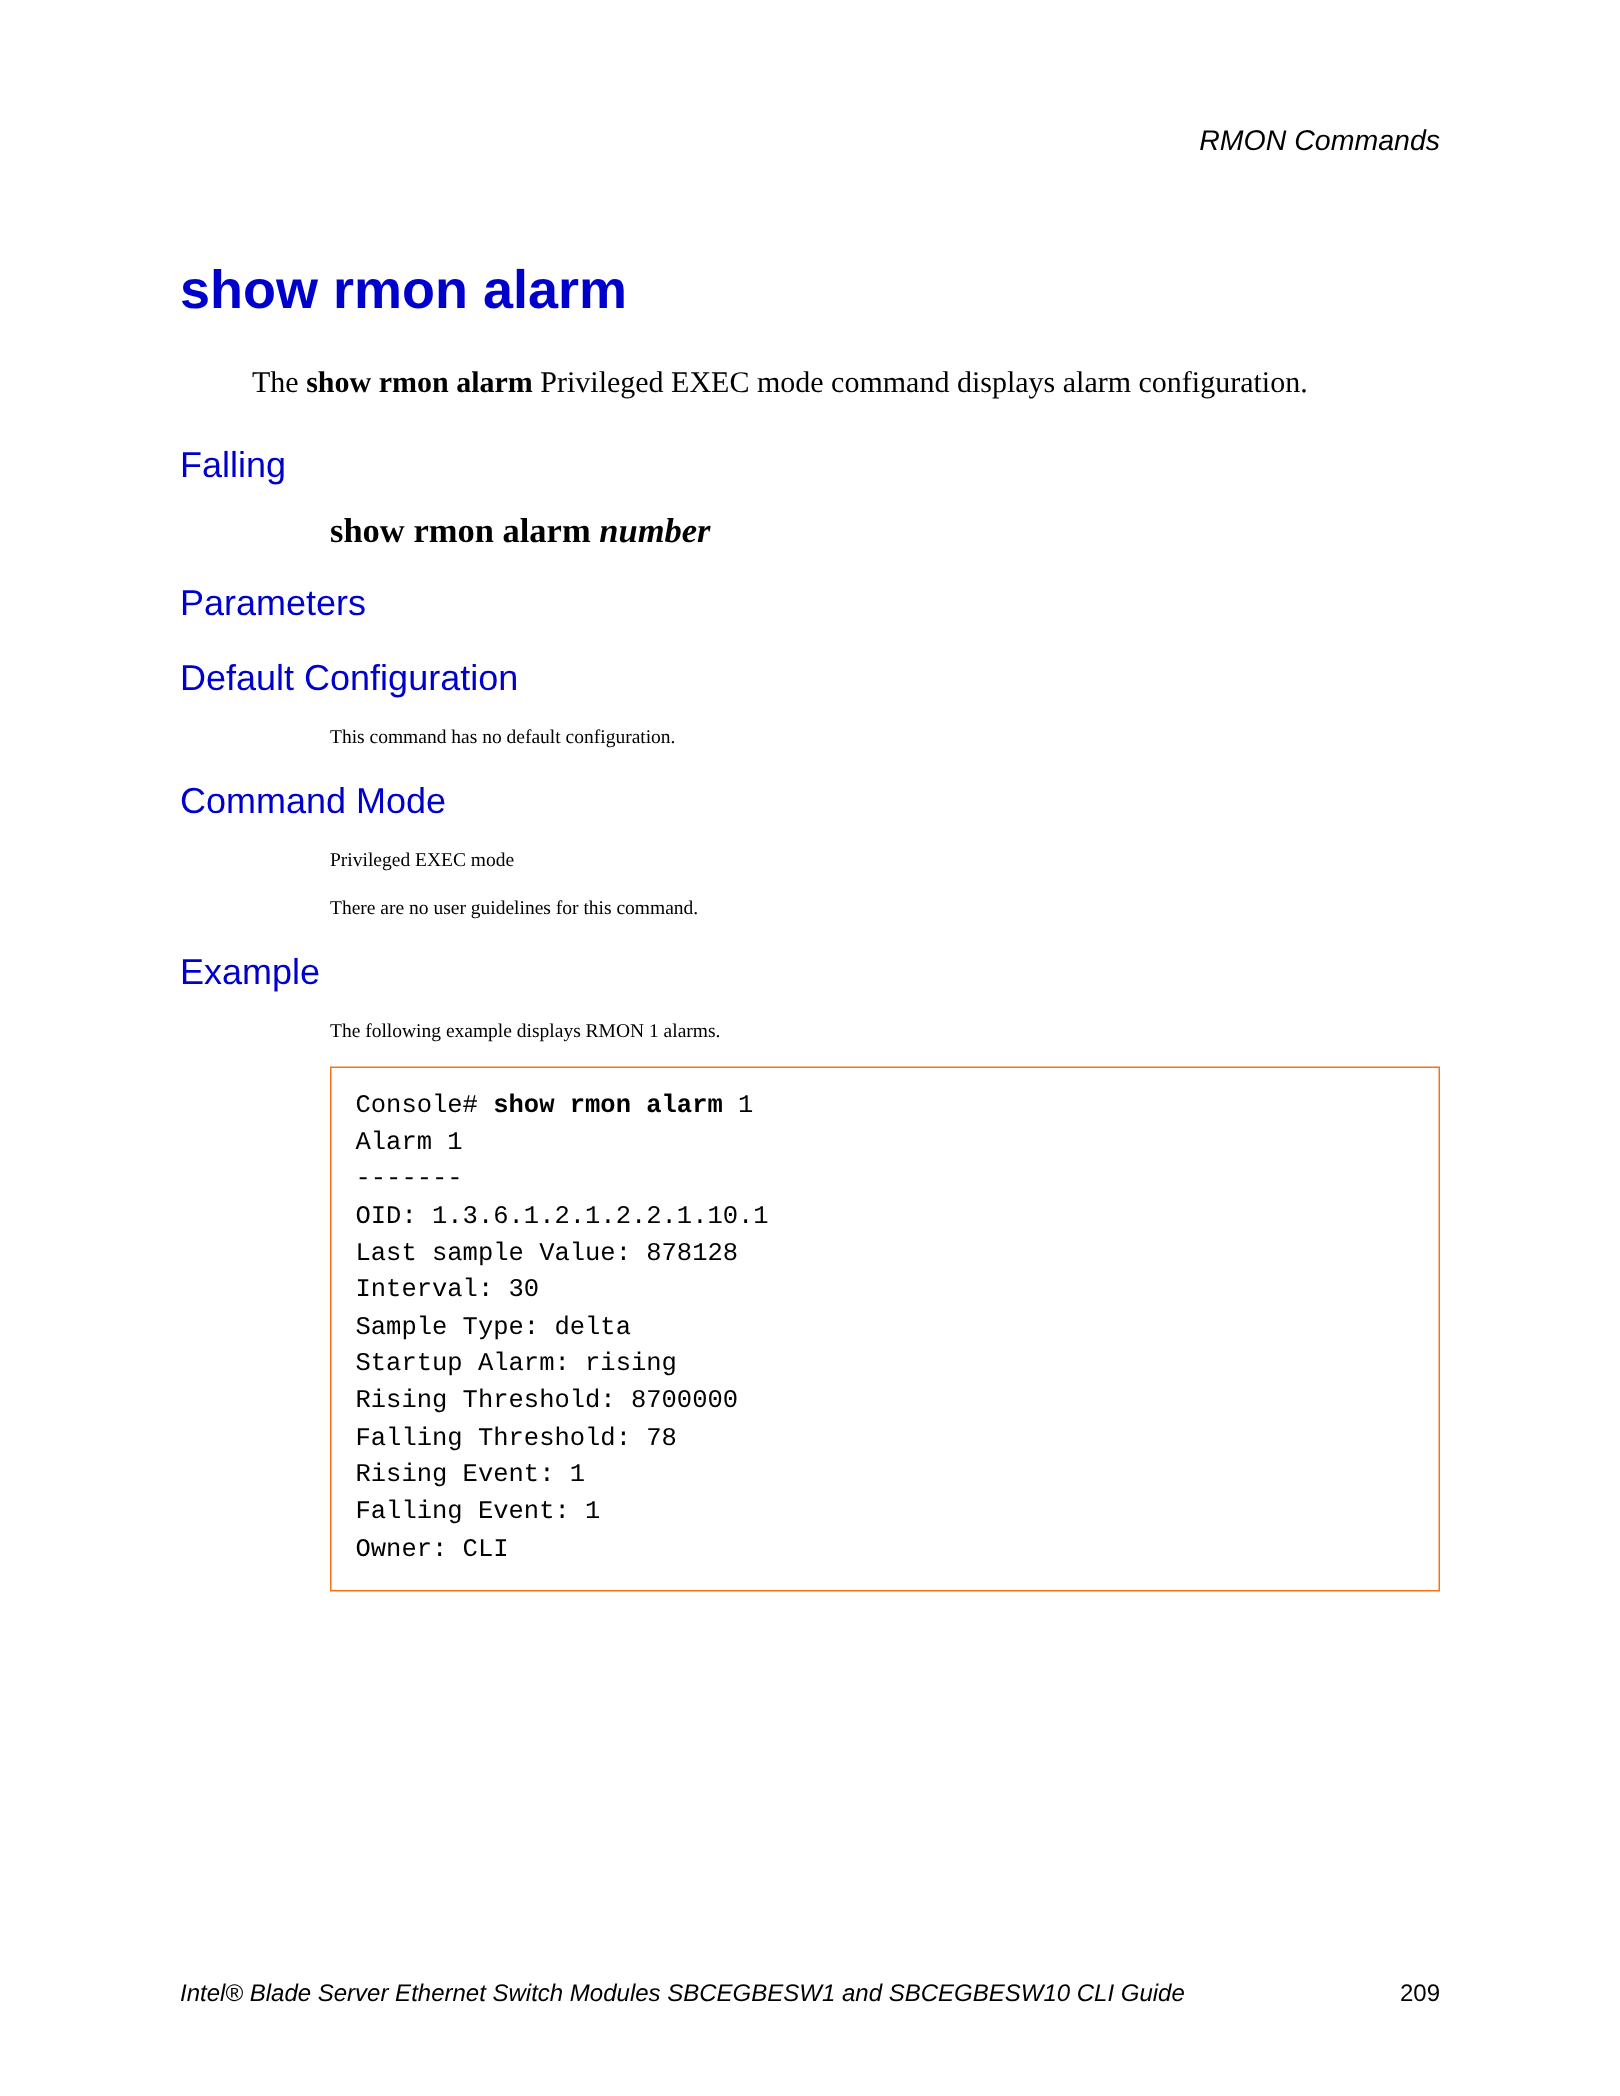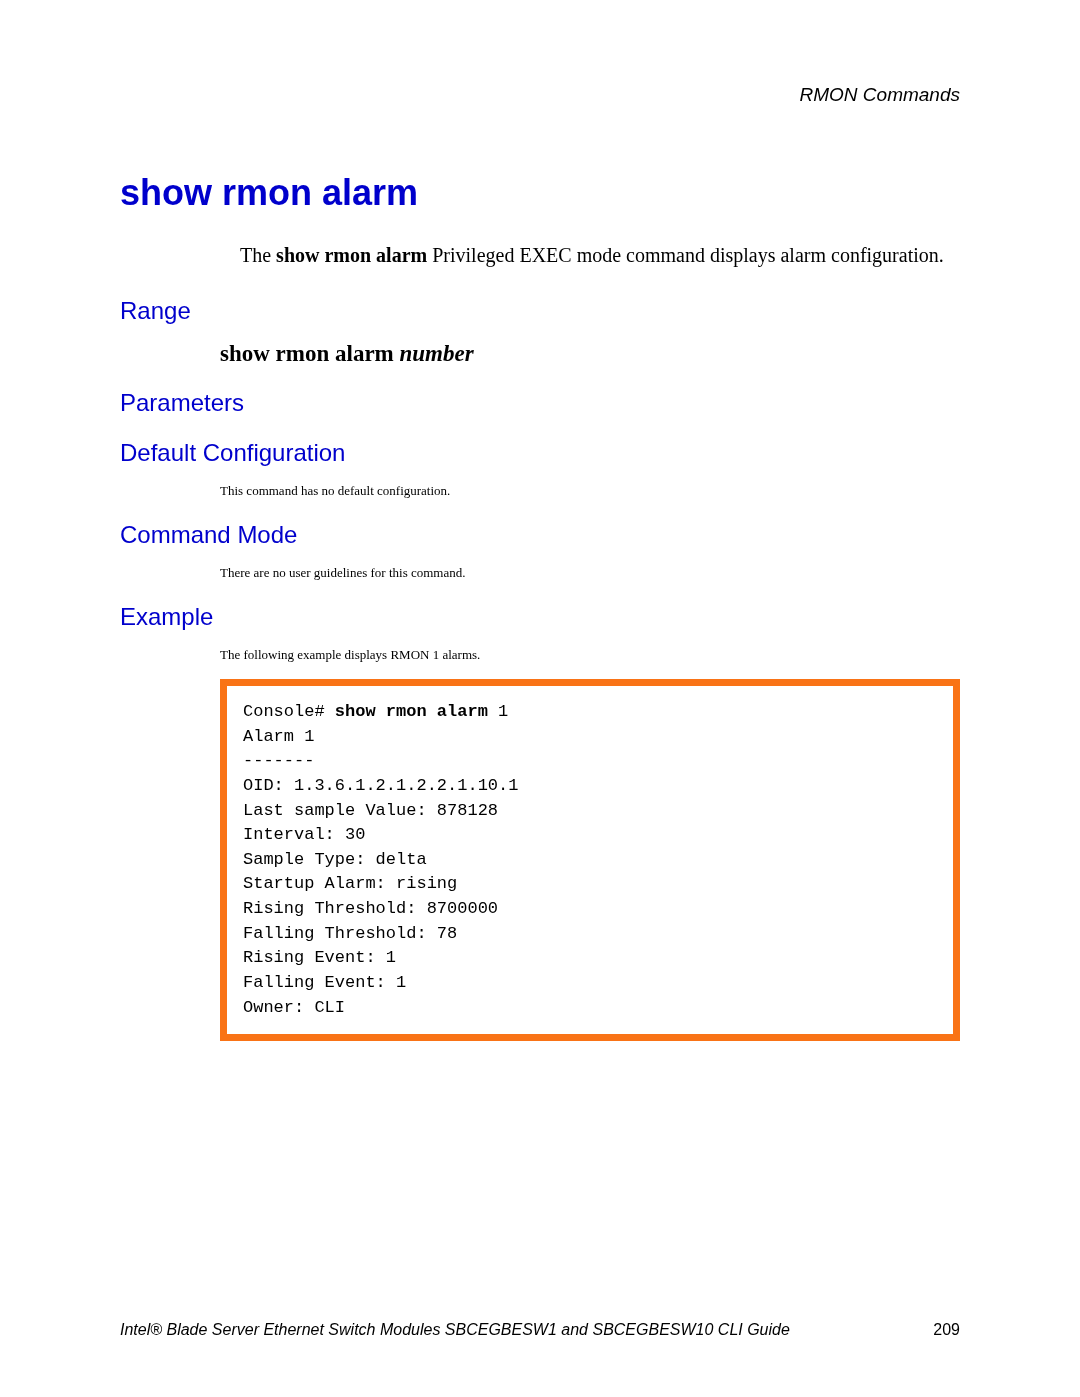--- a/index.html
+++ b/index.html
@@ -28,21 +28,21 @@
     .main-title {
       font-family: Arial, Helvetica, sans-serif;
       font-weight: bold;
       color: #0000cc;
       font-size: 36px;
       margin-top: 66px;
       margin-bottom: 28px;
     }
     .intro-text {
       font-size: 20px;
-      margin-left: 120px;
+      margin-left: 48px;
       margin-bottom: 28px;
       line-height: 1.35;
     }
     .intro-text .bold { font-weight: bold; }
     .section-head {
       font-family: Arial, Helvetica, sans-serif;
       color: #0000cc;
       font-size: 24px;
       margin-top: 22px;
       margin-bottom: 16px;
@@ -63,21 +63,21 @@
     .param-list {
       font-size: 20px;
       margin-left: 100px;
       margin-bottom: 16px;
     }
     .param-list .bullet { margin-right: 8px; }
     .param-list .italic { font-style: italic; }
     .code-box {
       font-family: "Courier New", Courier, monospace;
       font-size: 17px;
-      border: 7px solid #f97316;
+      border: 1px solid #f97316;
       padding: 14px 16px;
       margin-left: 100px;
       line-height: 1.45;
       margin-bottom: 20px;
       white-space: pre;
     }
     .code-box .bold { font-weight: bold; }
     .footer {
       position: absolute;
       bottom: 58px;
@@ -104,31 +104,32 @@
 <div class="page">
 
   <div class="header-right">RMON Commands</div>
 
   <h1 class="main-title">show rmon alarm</h1>
 
   <p class="intro-text">
     <span>The </span><span class="bold">show rmon alarm</span><span> Privileged EXEC mode command displays alarm configuration.</span>
   </p>
 
-  <h2 class="section-head">Range</h2>
+  <h2 class="section-head">Falling</h2>
   <p class="syntax-line">
     <span class="bold">show rmon alarm </span><span class="bold italic">number</span>
   </p>
 
   <h2 class="section-head">Parameters</h2>
 
   <h2 class="section-head">Default Configuration</h2>
   <p class="body-text">This command has no default configuration.</p>
 
   <h2 class="section-head">Command Mode</h2>
+  <p class="body-text">Privileged EXEC mode</p>
 
   <p class="body-text">There are no user guidelines for this command.</p>
 
   <h2 class="section-head">Example</h2>
   <p class="body-text">The following example displays RMON 1 alarms.</p>
 
   <div class="code-box"><span>Console# </span><span class="bold">show rmon alarm</span><span> 1</span>
 <span>Alarm 1
 -------
 OID: 1.3.6.1.2.1.2.2.1.10.1

